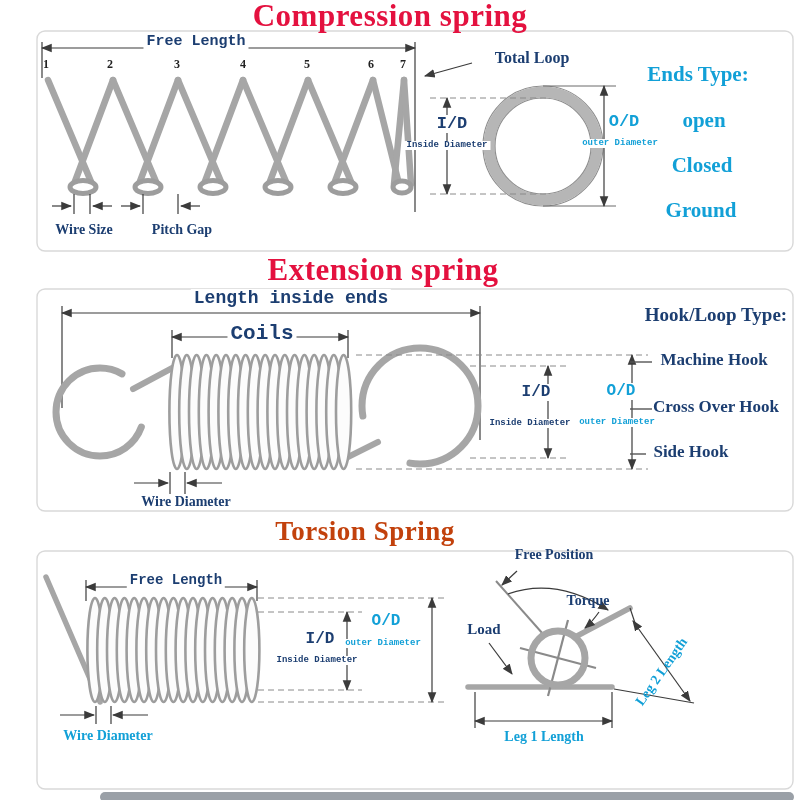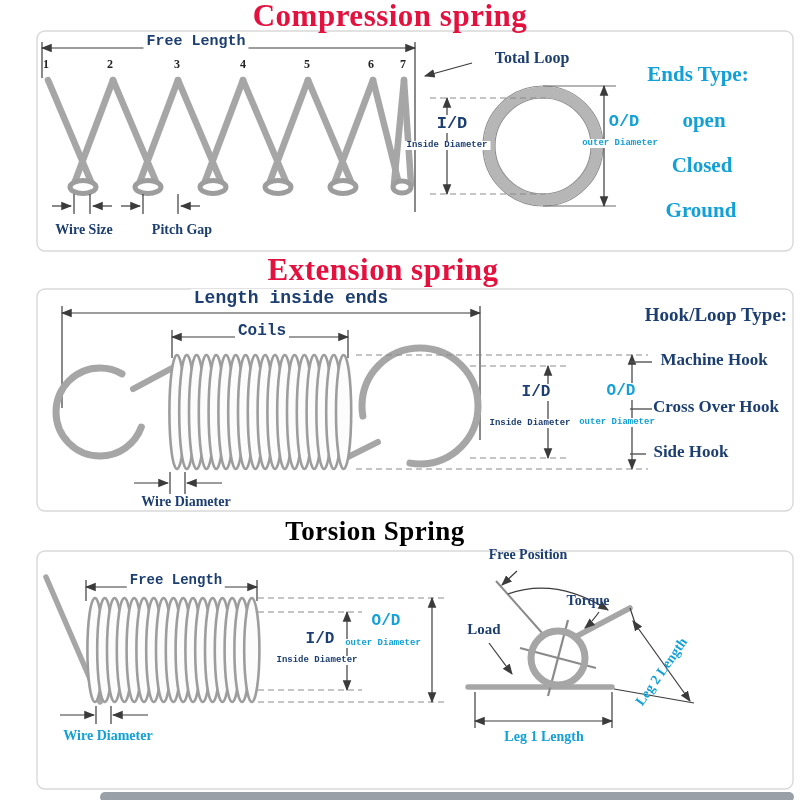--- a/index.html
+++ b/index.html
@@ -1,21 +1,21 @@
 <!DOCTYPE html>
 <html><head>
 <meta charset="utf-8">
 <style>
   html,body{margin:0;padding:0;background:#fff;}
   .canvas{position:relative;width:800px;height:800px;background:#fff;overflow:hidden;
           font-family:"Liberation Serif",serif;}
   svg.art{position:absolute;left:0;top:0;}
   .lbl{position:absolute;transform:translateX(-50%);white-space:nowrap;font-weight:bold;line-height:1.05;}
   .red{color:#e4113f;}
-  .pink{color:#000000;margin-left:10px;}
+  .pink{color:#c2410c;}
   .navy{color:#1c3e71;}
   .cyan{color:#12a0d7;}
   .bg{background:#fff;padding:0 3px;font-family:Liberation Mono, monospace;}
   .title{letter-spacing:0.5px;}
   .rot{transform:translate(-50%,-50%) rotate(-55deg);}
   .num{color:#222;font-size:12px;}
 </style>
 </head>
 <body>
 
@@ -249,21 +249,21 @@
   <div class="lbl cyan bg" style="left:624px;top:113px;font-size:17px;">O/D</div>
   <div class="lbl cyan bg" style="left:620px;top:139px;font-size:9px;">outer Diameter</div>
 
   <div class="lbl cyan" style="left:698px;top:63px;font-size:21px;">Ends Type:</div>
   <div class="lbl cyan" style="left:704px;top:109px;font-size:21px;">open</div>
   <div class="lbl cyan" style="left:702px;top:154px;font-size:21px;">Closed</div>
   <div class="lbl cyan" style="left:701px;top:199px;font-size:21px;">Ground</div>
 
   <div class="lbl red title" style="left:383px;top:254px;font-size:31px;">Extension spring</div>
   <div class="lbl navy bg" style="left:291px;top:289px;font-size:18px;">Length inside ends</div>
-  <div class="lbl navy bg" style="left:262px;top:323px;font-size:16px;">Coils</div>
+  <div class="lbl navy bg" style="left:262px;top:323px;font-size:21px;">Coils</div>
 
   <div class="lbl navy bg" style="left:536px;top:384px;font-size:16px;">I/D</div>
   <div class="lbl navy bg" style="left:530px;top:419px;font-size:9px;">Inside Diameter</div>
   <div class="lbl cyan bg" style="left:621px;top:383px;font-size:16px;">O/D</div>
   <div class="lbl cyan bg" style="left:617px;top:418px;font-size:9px;">outer Diameter</div>
 
   <div class="lbl navy" style="left:186px;top:495px;font-size:14px;">Wire Diameter</div>
 
   <div class="lbl navy" style="left:716px;top:305px;font-size:19px;">Hook/Loop Type:</div>
   <div class="lbl navy" style="left:714px;top:351px;font-size:17px;">Machine Hook</div>
@@ -273,19 +273,19 @@
   <div class="lbl pink title" style="left:365px;top:517px;font-size:27px;">Torsion Spring</div>
   <div class="lbl navy bg" style="left:176px;top:573px;font-size:14px;">Free Length</div>
 
   <div class="lbl cyan bg" style="left:386px;top:613px;font-size:16px;">O/D</div>
   <div class="lbl cyan bg" style="left:383px;top:639px;font-size:9px;">outer Diameter</div>
   <div class="lbl navy bg" style="left:320px;top:631px;font-size:16px;">I/D</div>
   <div class="lbl navy bg" style="left:317px;top:656px;font-size:9px;">Inside Diameter</div>
 
   <div class="lbl cyan" style="left:108px;top:729px;font-size:14px;">Wire Diameter</div>
 
-  <div class="lbl navy" style="left:528px;top:548px;font-size:14px;">Free Position</div>
+  <div class="lbl navy" style="left:554px;top:548px;font-size:14px;">Free Position</div>
   <div class="lbl navy" style="left:588px;top:594px;font-size:14px;">Torque</div>
   <div class="lbl navy" style="left:484px;top:622px;font-size:15px;">Load</div>
   <div class="lbl cyan" style="left:544px;top:730px;font-size:14px;">Leg 1 Length</div>
   <div class="lbl cyan rot" style="left:662px;top:672px;font-size:14px;">Leg 2 Length</div>
 
 </div>
 
 </body></html>

